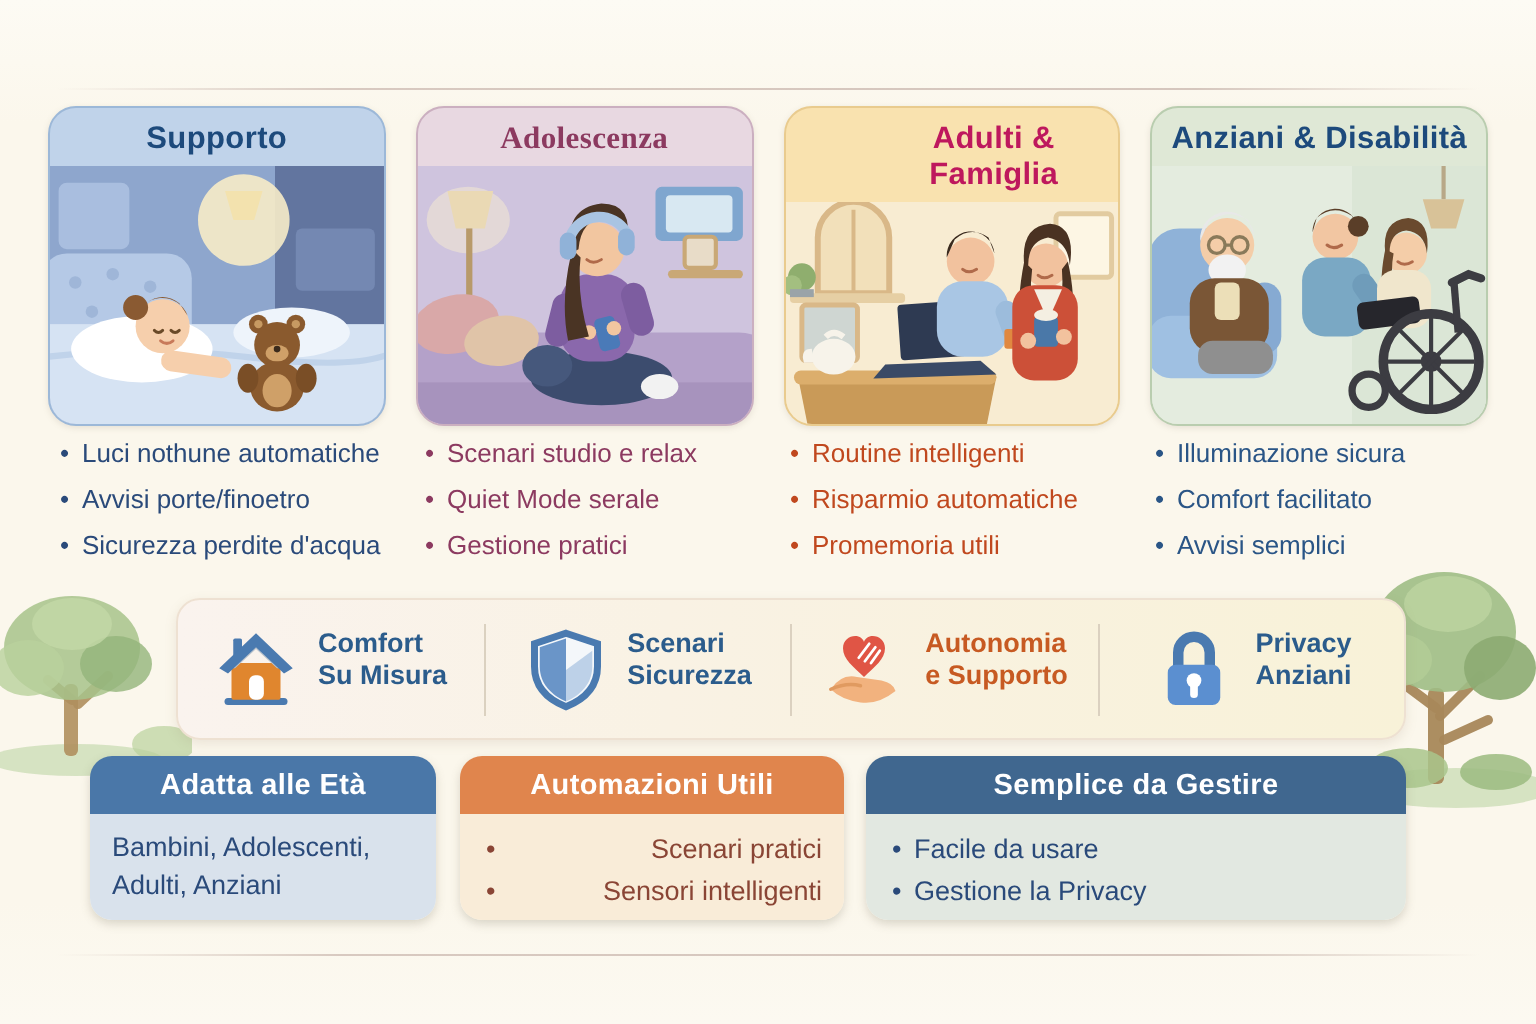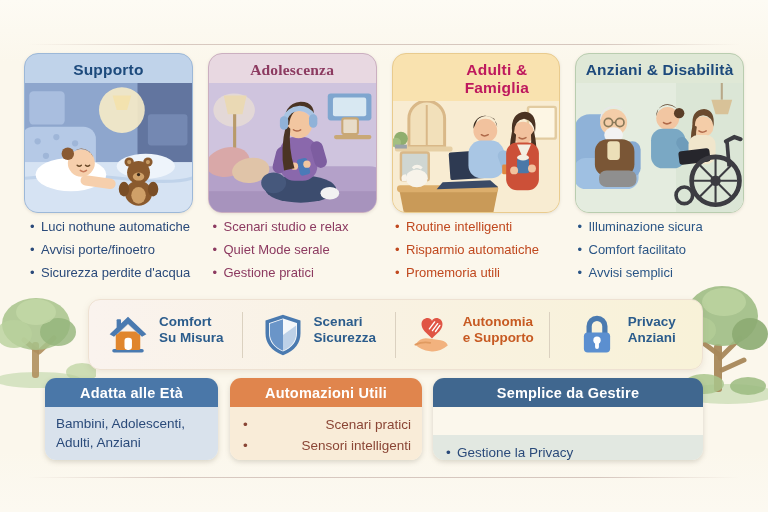--- a/index.html
+++ b/index.html
@@ -57,21 +57,21 @@
     display:flex;flex-direction:column;box-shadow:0 2px 5px rgba(120,110,90,.25);}
   .bbox .bhead{height:29px;flex:0 0 auto;color:#fff;font-weight:bold;font-size:14.5px;
     display:flex;align-items:center;justify-content:center;letter-spacing:.2px;}
   .bbox .bbody{flex:1;padding:7px 11px 0;font-size:13.5px;line-height:19px;}
   .bbox-eta{left:45px;width:173px;}
   .bbox-eta .bhead{background:#4a77a8;}
   .bbox-eta .bbody{background:#d9e2ec;color:#2a4a7a;}
   .bbox-auto{left:230px;width:192px;}
   .bbox-auto .bhead{background:#e0854d;}
   .bbox-auto .bbody{background:#f9ecd8;color:#8a4535;text-align:right;}
-  .bbox-gest{left:433px;width:270px;gap:28px;}
+  .bbox-gest{left:433px;width:270px;}
   .bbox-gest .bhead{background:#40678f;}
   .bbox-gest .bbody{background:#e2e8e1;color:#2a4a7a;}
   .bbox .blist{padding-left:2px;}
   .bbox .blist li{font-size:13.5px;line-height:21px;}
 
   
   .tree{position:absolute;}
   .tree svg{width:100%;height:100%;display:block;}
   .tree-left{left:-8px;top:290px;width:104px;height:98px;}
   .tree-right{left:680px;top:282px;width:88px;height:124px;}
@@ -377,18 +377,19 @@
         <li>Scenari pratici</li>
         <li>Sensori intelligenti</li>
       </ul>
     </div>
   </div>
 
   <div class="bbox bbox-gest">
     <div class="bhead">Semplice da Gestire</div>
     <div class="bbody">
       <ul class="blist">
+        <li>Facile da usare</li>
         <li>Gestione la Privacy</li>
       </ul>
     </div>
   </div>
 
 </div>
 
 </body></html>

